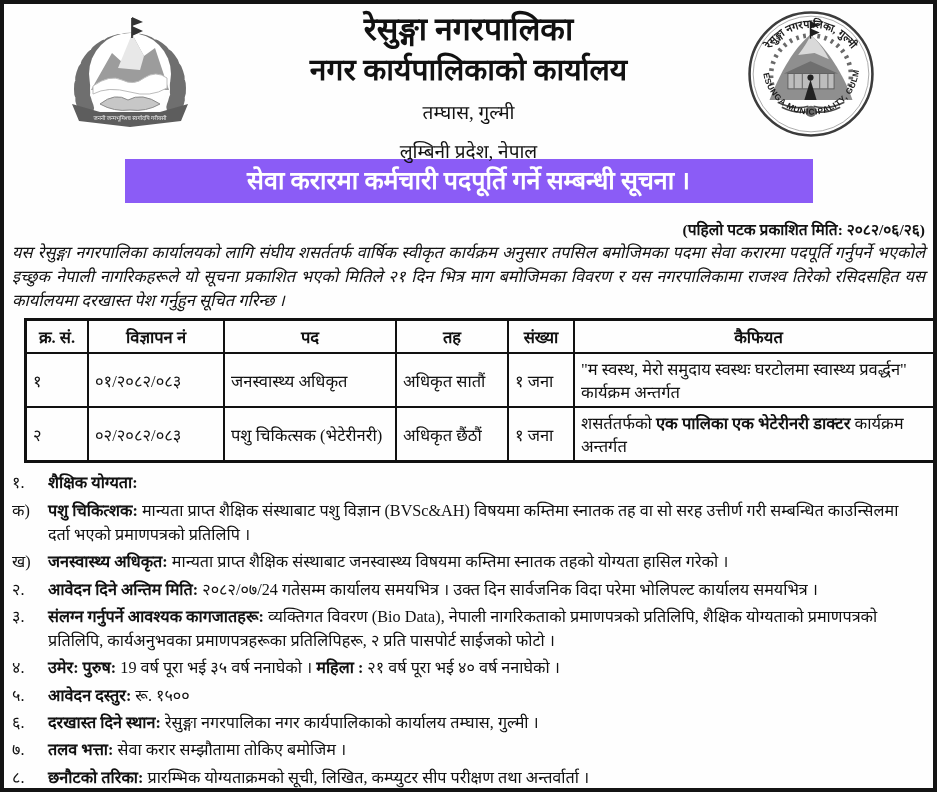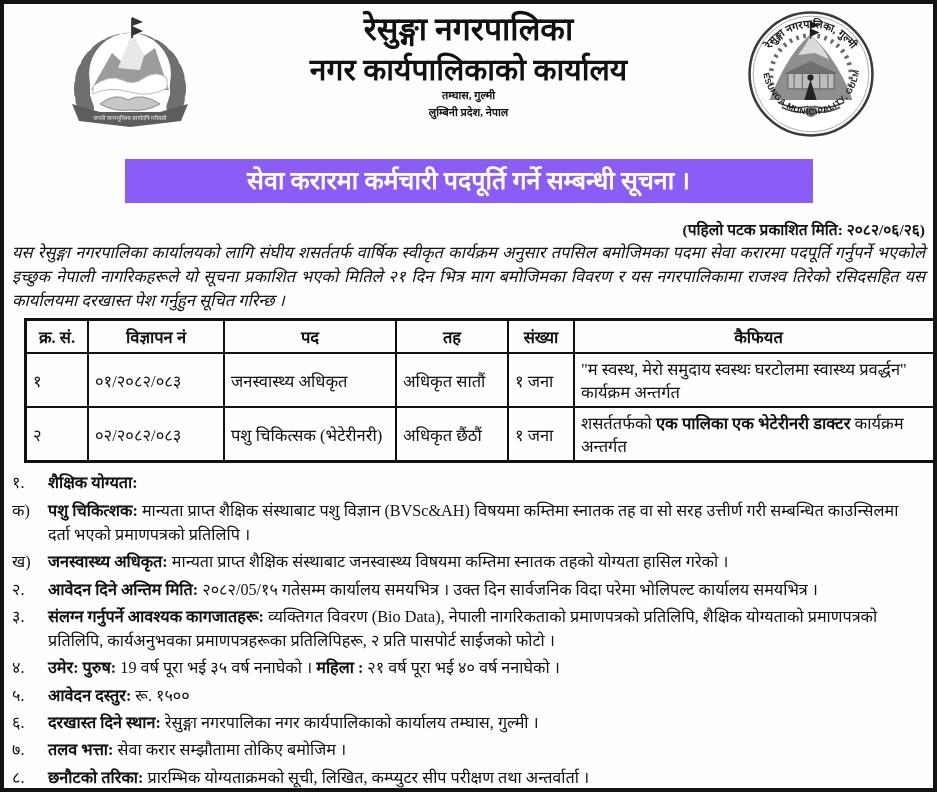--- a/index.html
+++ b/index.html
@@ -9,21 +9,21 @@
     font-family:"Liberation Serif","DejaVu Serif",serif;color:#111;
     display:flex;flex-direction:column;
   }
   
   .header{position:relative;min-height:142px;padding-top:7px;}
   .emblem-left{position:absolute;left:56px;top:4px;width:140px;height:136px;}
   .seal-right{position:absolute;right:58px;top:6px;width:128px;height:128px;}
   .head-center{width:540px;margin:0 auto;text-align:center;}
   .title1{font-size:32px;font-weight:800;line-height:1.15;}
   .title2{font-size:30px;font-weight:800;line-height:1.1;margin-top:5px;text-align:center;}
-  .addr{font-size:11px;font-weight:700;margin-top:3px;line-height:1.25;}
+  .addr{font-size:19px;font-weight:400;margin-top:15px;line-height:1.25;}
   
   .banner{width:688px;margin:6px auto 12px;background:#8b5cf6;color:#fff;
     text-align:center;font-size:25px;font-weight:800;padding:3px 0 7px;}
   .pubdate{text-align:right;font-weight:700;font-size:15.5px;padding:3px 8px 0 0;}
   
   .intro{margin:1px 8px 3px;font-size:16.4px;line-height:1.47;text-align:justify;font-style:italic;}
   
   table.vac{border-collapse:collapse;width:921px;margin:2px 20px;border:3px solid #111;}
   table.vac th,table.vac td{border:2.5px solid #111;font-size:16.5px;padding:3px 6px;vertical-align:middle;}
   table.vac th{font-weight:800;text-align:center;padding:4px 4px;}
@@ -140,21 +140,21 @@
       <div class="item">
         <span class="marker">क)</span>
         <span class="content"><span class="b">पशु चिकित्शक:</span><span> मान्यता प्राप्त शैक्षिक संस्थाबाट पशु विज्ञान (BVSc&amp;AH) विषयमा कम्तिमा स्नातक तह वा सो सरह उत्तीर्ण गरी सम्बन्धित काउन्सिलमा दर्ता भएको प्रमाणपत्रको प्रतिलिपि ।</span></span>
       </div>
       <div class="item">
         <span class="marker">ख)</span>
         <span class="content"><span class="b">जनस्वास्थ्य अधिकृत:</span><span> मान्यता प्राप्त शैक्षिक संस्थाबाट जनस्वास्थ्य विषयमा कम्तिमा स्नातक तहको योग्यता हासिल गरेको ।</span></span>
       </div>
       <div class="item">
         <span class="marker">२.</span>
-        <span class="content"><span class="b">आवेदन दिने अन्तिम मिति:</span><span> २०८२/05/१५ गतेसम्म कार्यालय समयभित्र । उक्त दिन सार्वजनिक विदा परेमा भोलिपल्ट कार्यालय समयभित्र ।</span></span>
+        <span class="content"><span class="b">आवेदन दिने अन्तिम मिति:</span><span> २०८२/०७/24 गतेसम्म कार्यालय समयभित्र । उक्त दिन सार्वजनिक विदा परेमा भोलिपल्ट कार्यालय समयभित्र ।</span></span>
       </div>
       <div class="item">
         <span class="marker">३.</span>
         <span class="content"><span class="b">संलग्न गर्नुपर्ने आवश्यक कागजातहरू:</span><span> व्यक्तिगत विवरण (Bio Data), नेपाली नागरिकताको प्रमाणपत्रको प्रतिलिपि, शैक्षिक योग्यताको प्रमाणपत्रको प्रतिलिपि, कार्यअनुभवका प्रमाणपत्रहरूका प्रतिलिपिहरू, २ प्रति पासपोर्ट साईजको फोटो ।</span></span>
       </div>
       <div class="item">
         <span class="marker">४.</span>
         <span class="content"><span class="b">उमेर:</span><span> </span><span class="b">पुरुष:</span><span> 19 वर्ष पूरा भई ३५ वर्ष ननाघेको । </span><span class="b">महिला :</span><span> २१ वर्ष पूरा भई ४० वर्ष ननाघेको ।</span></span>
       </div>
       <div class="item">

